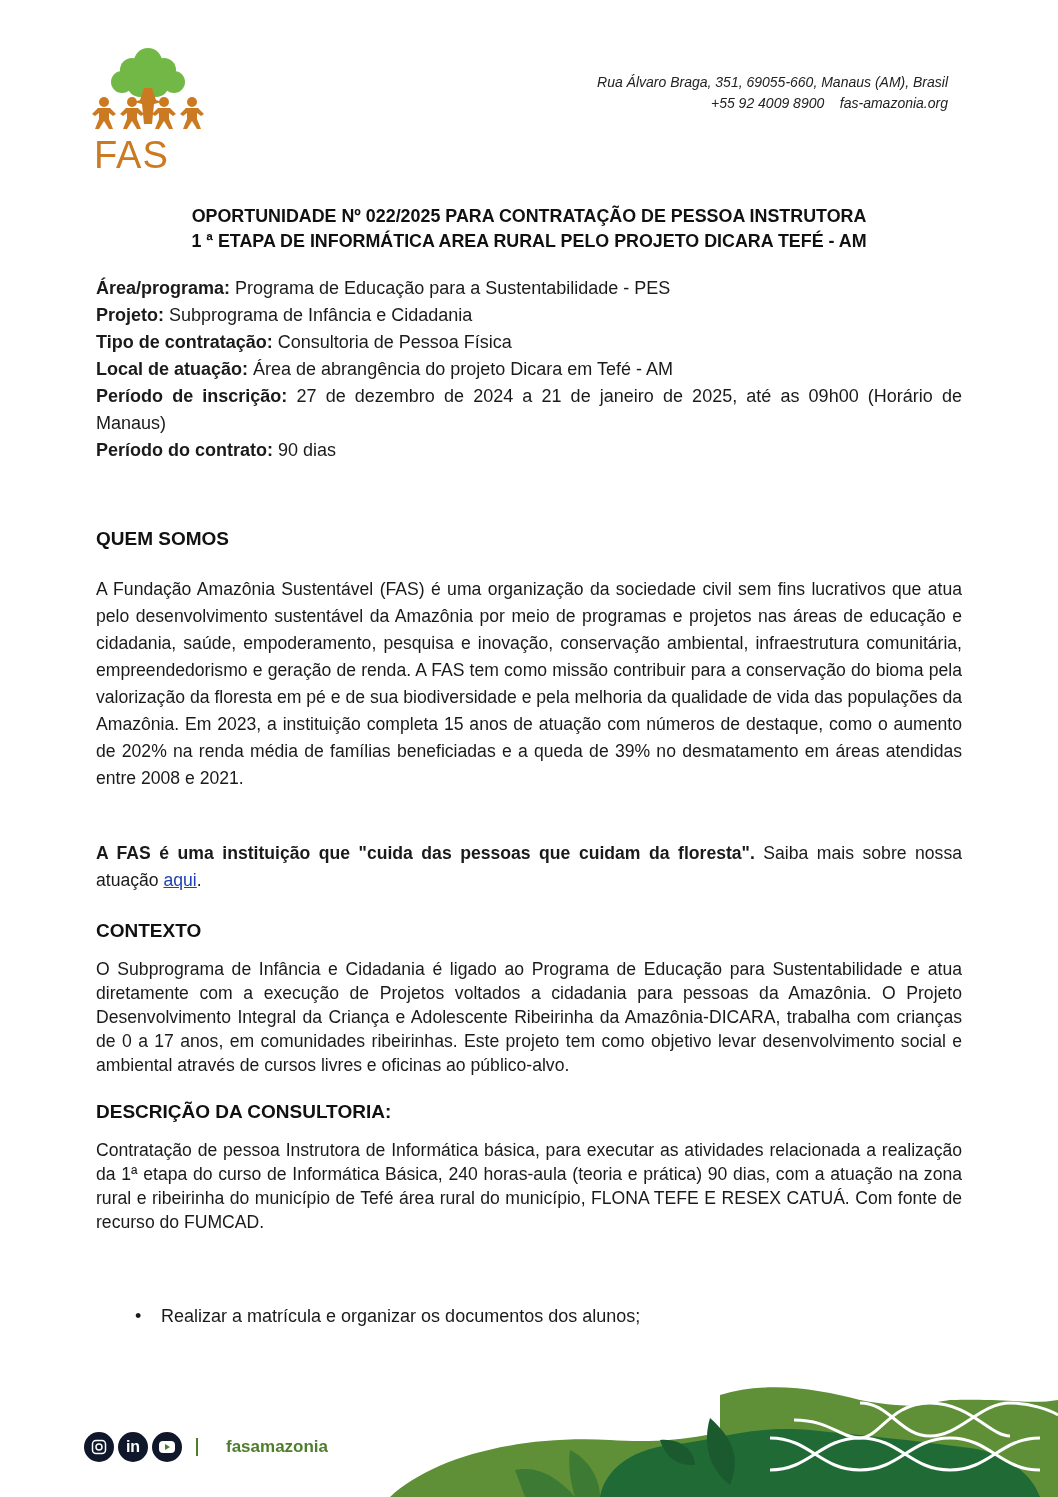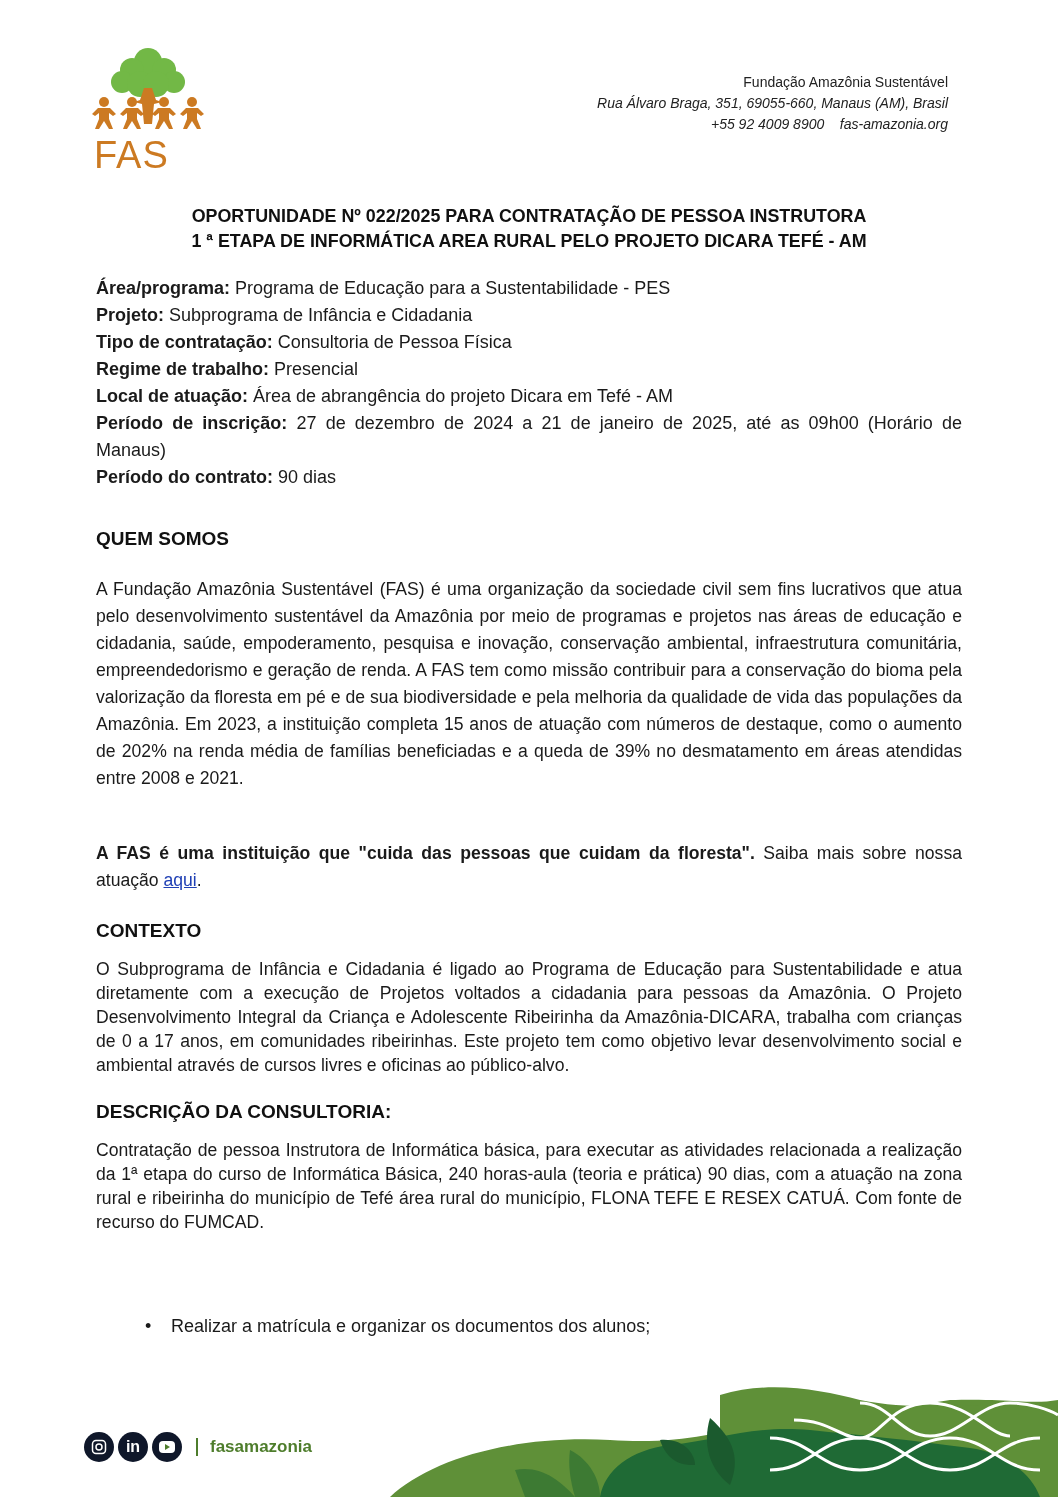--- a/index.html
+++ b/index.html
@@ -21,29 +21,29 @@
            font-weight:bold; font-size:19px; line-height:25px; color:#111; transform:scaleX(0.94); transform-origin:center; }
 
   .content { position:absolute; left:96px; width:866px; font-family:"Liberation Sans",sans-serif; font-size:18px; line-height:27px; color:#1a1a1a; }
   .meta { top:275px; }
   .meta b { font-weight:bold;margin-top:30px; }
   .justify { text-align:justify; }
 
   .h { position:absolute; left:96px; font-family:"Liberation Sans",sans-serif; font-weight:bold; font-size:19px; color:#111; }
   .link { color:#1f3fb4; text-decoration:underline; }
 
-  ul.resp { margin:11px; padding:0 0 0 38px; list-style:none; }
+  ul.resp { margin:1px; padding:0 0 0 38px; list-style:none; }
   ul.resp li { position:relative; }
   ul.resp li::before { content:"•"; position:absolute; left:-26px; top:0; }
 
   
   .footer-social { position:absolute; left:84px; top:1432px; display:flex; align-items:center; gap:4px; }
   .soc { width:30px; height:30px; border-radius:50%; background:#0f172a; display:flex; align-items:center; justify-content:center; color:#fff; font-family:"Liberation Sans",sans-serif; font-weight:bold; font-size:16px; }
   .sep { width:2px; height:18px; background:#4e7d2c; margin:0 8px 0 10px; }
-  .handle { font-family:"Liberation Sans",sans-serif; font-weight:bold; font-size:17px; color:#4e7d2c; }
+  .handle { font-family:"Liberation Sans",sans-serif; font-weight:bold; font-size:17px; color:#4e7d2c;margin-left:16px; }
   .waves { position:absolute; left:390px; top:1370px; width:668px; height:127px; }
 </style>
 </head>
 <body>
 
 <div class="page">
 
   <div class="logo">
     <svg width="112" height="92" viewBox="0 0 112 92">
 
@@ -67,38 +67,36 @@
         <circle cx="72" cy="58" r="5"></circle>
           <path d="M66 64 h12 l6 6 -3 2 -4 -3 v6 l4 10 h-4 l-5 -8 -5 8 h-4 l4 -10 v-6 l-4 3 -3 -2z"></path>
         <circle cx="100" cy="58" r="5"></circle>
           <path d="M94 64 h12 l6 6 -3 2 -4 -3 v6 l4 10 h-4 l-5 -8 -5 8 h-4 l4 -10 v-6 l-4 3 -3 -2z"></path>
       </g>
     </svg>
     <div class="logo-text">FAS</div>
   </div>
 
   <div class="address">
-    <div class="name">Fundação Amazônia Sustentável</div>
     <div class="it">Rua Álvaro Braga, 351, 69055-660, Manaus (AM), Brasil</div>
     <div class="it">
       <span>+55 92 4009 8900</span>&nbsp;&nbsp;&nbsp;
       <span>fas-amazonia.org</span>
     </div>
   </div>
 
   <div class="title">
     <div>OPORTUNIDADE Nº 022/2025 PARA CONTRATAÇÃO DE PESSOA INSTRUTORA</div>
     <div>1 ª ETAPA DE INFORMÁTICA AREA RURAL PELO PROJETO DICARA TEFÉ - AM</div>
   </div>
 
   <div class="content meta justify">
     <div><b>Área/programa:</b><span> Programa de Educação para a Sustentabilidade - PES</span></div>
     <div><b>Projeto:</b><span> Subprograma de Infância e Cidadania</span></div>
     <div><b>Tipo de contratação:</b><span> Consultoria de Pessoa Física</span></div>
-    <div><b>Regime de trabalho:</b><span> Presencial</span></div>
     <div><b>Local de atuação:</b><span> Área de abrangência do projeto Dicara em Tefé - AM</span></div>
     <div style="text-align:justify"><b>Período de inscrição:</b><span> 27 de dezembro de 2024 a 21 de janeiro de 2025, até as 09h00 (Horário de Manaus)</span></div>
     <div><b>Período do contrato:</b><span> 90 dias</span></div>
   </div>
 
   <div class="h" style="top:528px">QUEM SOMOS</div>
   <div class="content justify" style="top:576px; line-height:27px; font-size:17.6px;">A Fundação Amazônia Sustentável (FAS) é uma organização da sociedade civil sem fins lucrativos que atua pelo desenvolvimento sustentável da Amazônia por meio de programas e projetos nas áreas de educação e cidadania, saúde, empoderamento, pesquisa e inovação, conservação ambiental, infraestrutura comunitária, empreendedorismo e geração de renda. A FAS tem como missão contribuir para a conservação do bioma pela valorização da floresta em pé e de sua biodiversidade e pela melhoria da qualidade de vida das populações da Amazônia. Em 2023, a instituição completa 15 anos de atuação com números de destaque, como o aumento de 202% na renda média de famílias beneficiadas e a queda de 39% no desmatamento em áreas atendidas entre 2008 e 2021.</div>
   <div class="content justify" style="top:840px; font-size:17.6px;">
     <b>A FAS é uma instituição que "cuida das pessoas que cuidam da floresta".</b><span> Saiba mais sobre nossa atuação </span><a class="link">aqui</a><span>.</span>
   </div>

